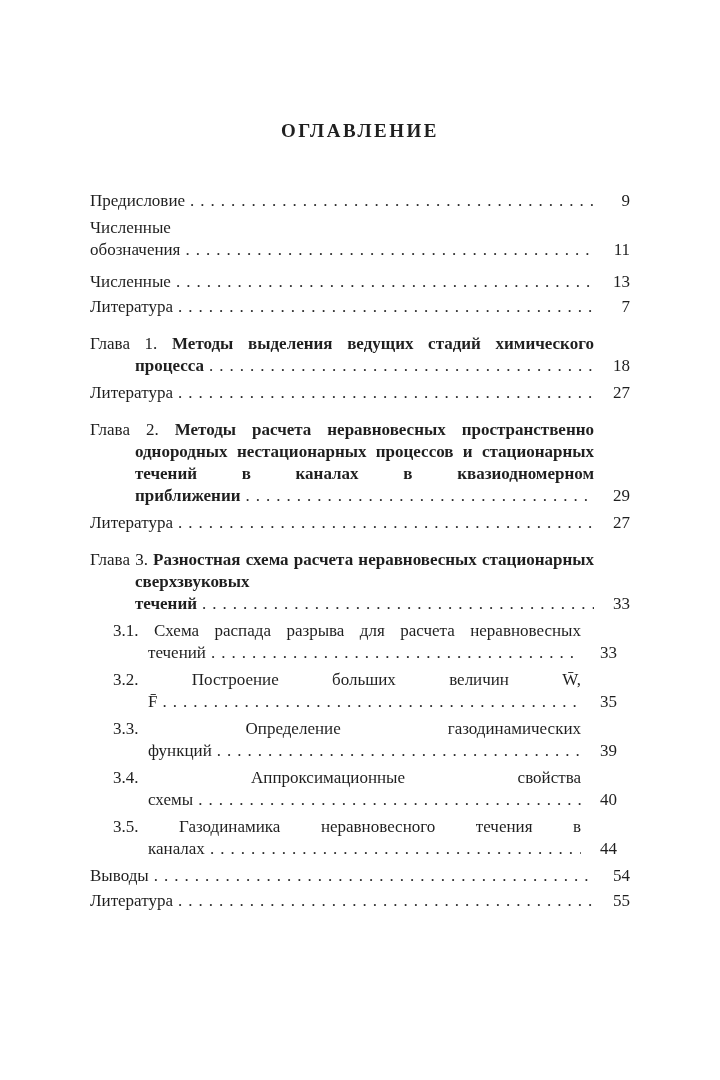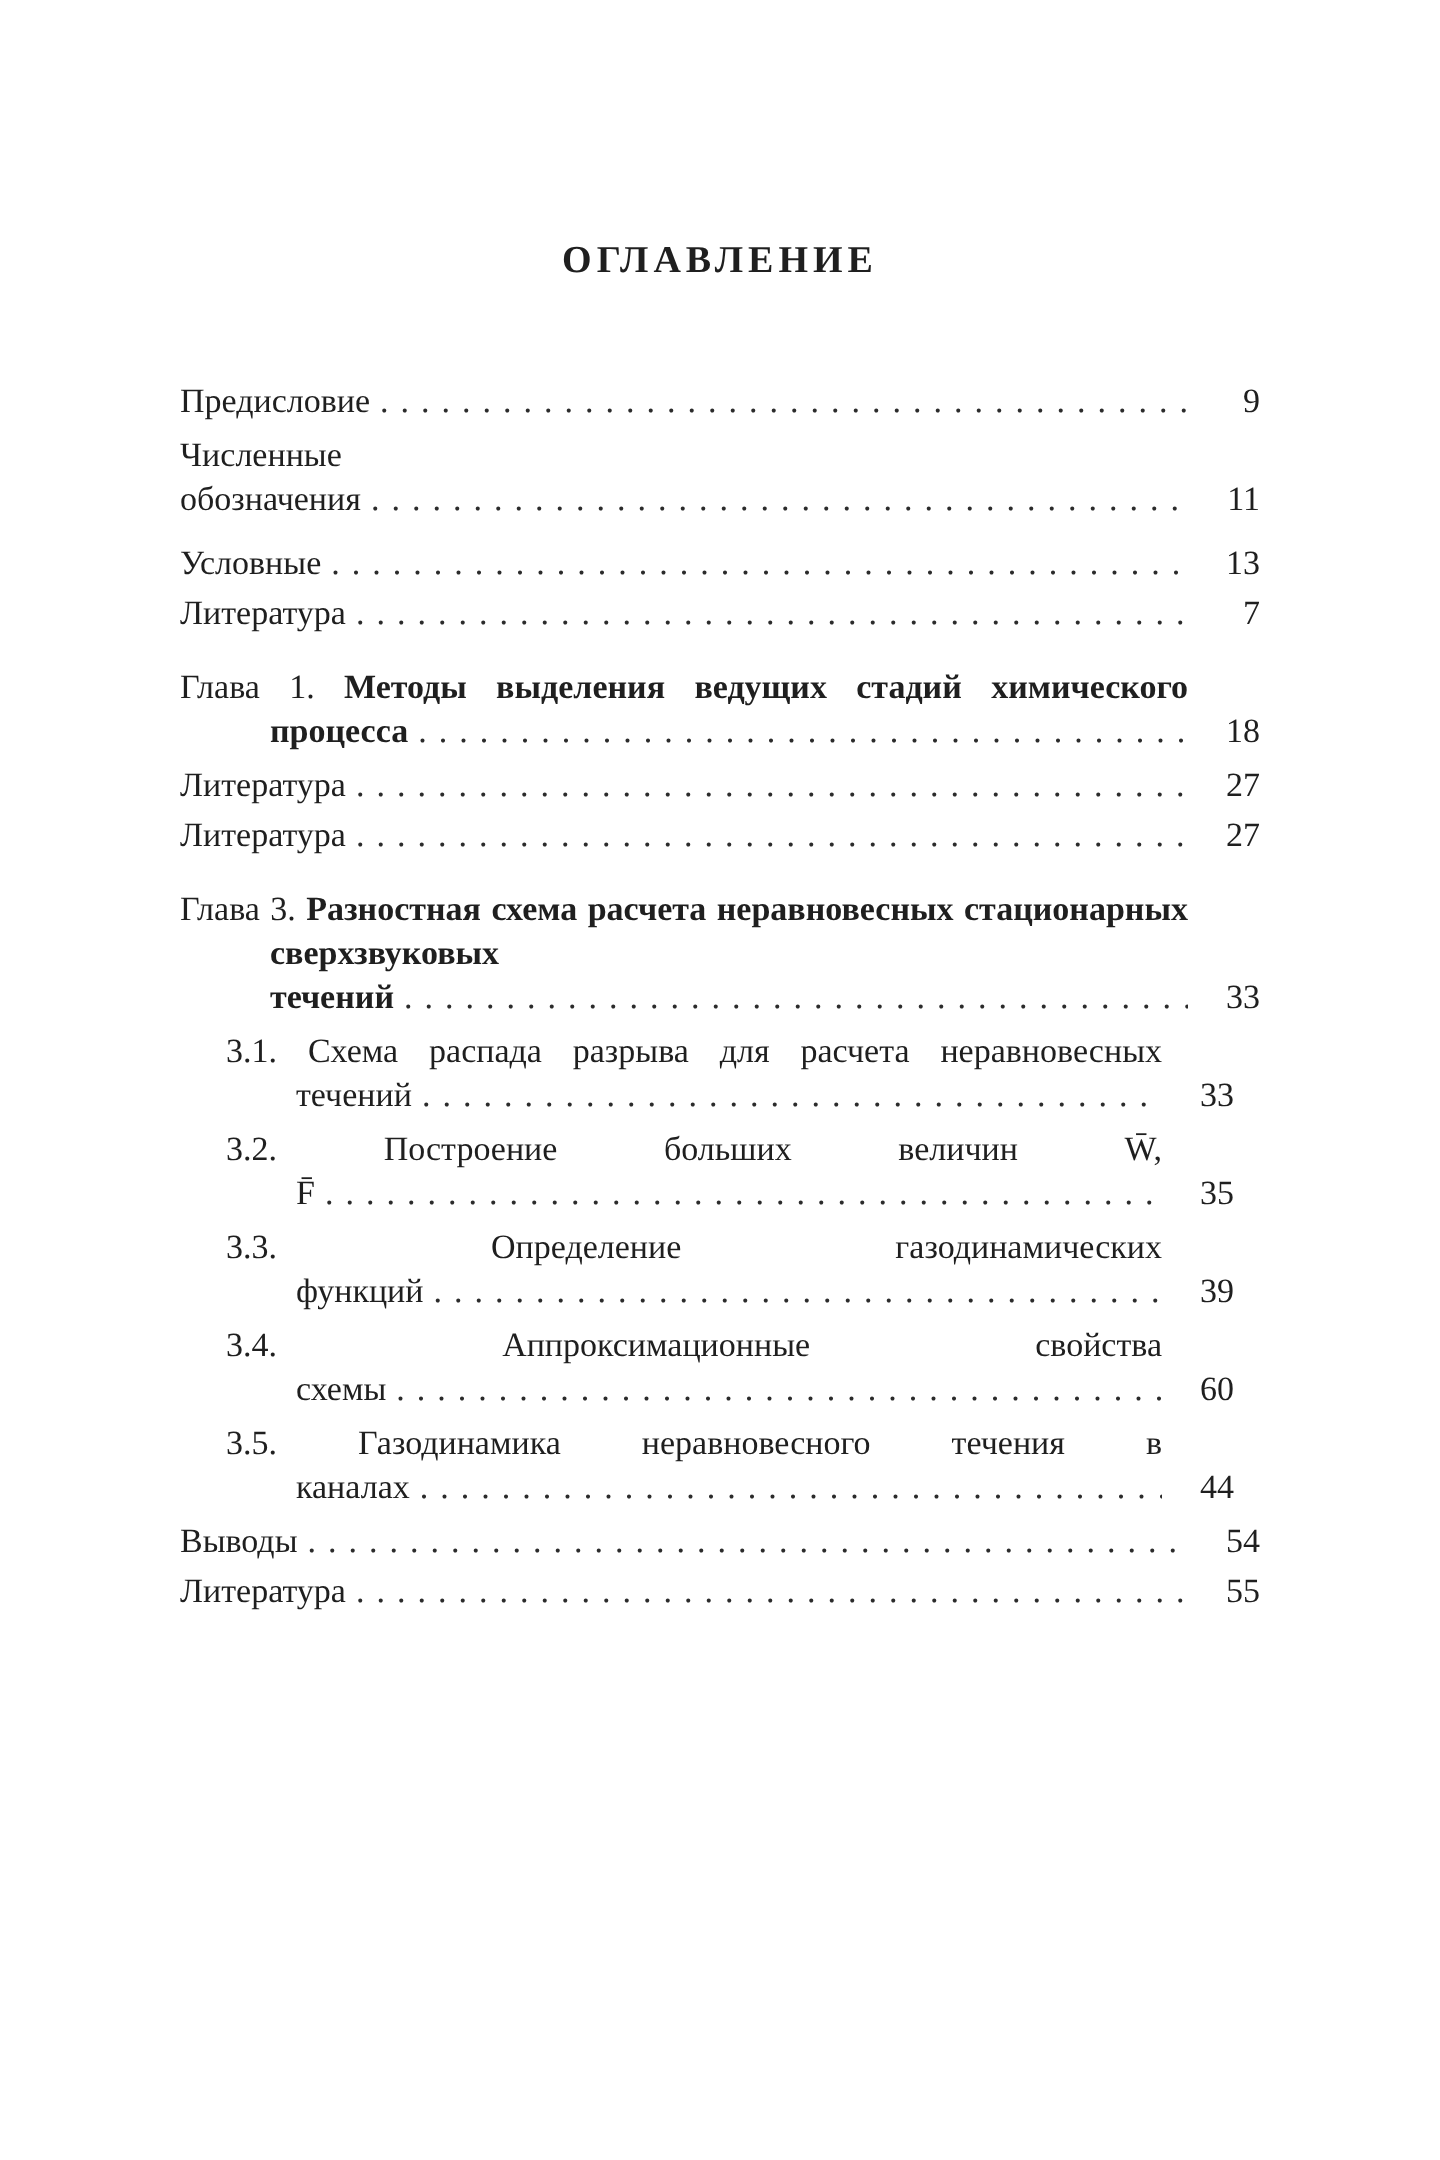--- a/index.html
+++ b/index.html
@@ -71,34 +71,38 @@
       </div>
       <div class="entry plain">
         <div class="body"><span class="t">Численные обозначения</span><span class="dots"></span></div>
         <span class="page">11</span>
       </div>
     </div>
 
 
   <div class="toc-list main-list">
       <div class="entry plain">
-        <div class="body"><span class="t">Условные</span><span class="dots"></span></div>
+        <div class="body"><span class="t">Численные</span><span class="dots"></span></div>
         <span class="page">13</span>
       </div>
       <div class="entry plain">
         <div class="body"><span class="t">Литература</span><span class="dots"></span></div>
         <span class="page">7</span>
       </div>
       <div class="entry chapter">
         <div class="body"><span class="prefix">Глава 1.&nbsp;</span><span class="t bold">Методы выделения ведущих стадий химического процесса</span><span class="dots"></span></div>
         <span class="page">18</span>
       </div>
       <div class="entry plain">
         <div class="body"><span class="t">Литература</span><span class="dots"></span></div>
         <span class="page">27</span>
+      </div>
+      <div class="entry chapter">
+        <div class="body"><span class="prefix">Глава 2.&nbsp;</span><span class="t bold">Методы расчета неравновесных пространственно однородных нестационарных процессов и стационарных течений в каналах в квазиодномерном приближении</span><span class="dots"></span></div>
+        <span class="page">29</span>
       </div>
       <div class="entry plain">
         <div class="body"><span class="t">Литература</span><span class="dots"></span></div>
         <span class="page">27</span>
       </div>
       <div class="entry chapter">
         <div class="body"><span class="prefix">Глава 3.&nbsp;</span><span class="t bold">Разностная схема расчета неравновесных стационарных сверхзвуковых течений</span><span class="dots"></span></div>
         <span class="page">33</span>
       </div>
       <div class="entry sub">
@@ -108,21 +112,21 @@
       <div class="entry sub">
         <div class="body"><span class="prefix">3.2.&nbsp;</span><span class="t">Построение больших величин W̄, F̄</span><span class="dots"></span></div>
         <span class="page">35</span>
       </div>
       <div class="entry sub">
         <div class="body"><span class="prefix">3.3.&nbsp;</span><span class="t">Определение газодинамических функций</span><span class="dots"></span></div>
         <span class="page">39</span>
       </div>
       <div class="entry sub">
         <div class="body"><span class="prefix">3.4.&nbsp;</span><span class="t">Аппроксимационные свойства схемы</span><span class="dots"></span></div>
-        <span class="page">60</span>
+        <span class="page">40</span>
       </div>
       <div class="entry sub">
         <div class="body"><span class="prefix">3.5.&nbsp;</span><span class="t">Газодинамика неравновесного течения в каналах</span><span class="dots"></span></div>
         <span class="page">44</span>
       </div>
       <div class="entry plain">
         <div class="body"><span class="t">Выводы</span><span class="dots"></span></div>
         <span class="page">54</span>
       </div>
       <div class="entry plain">

